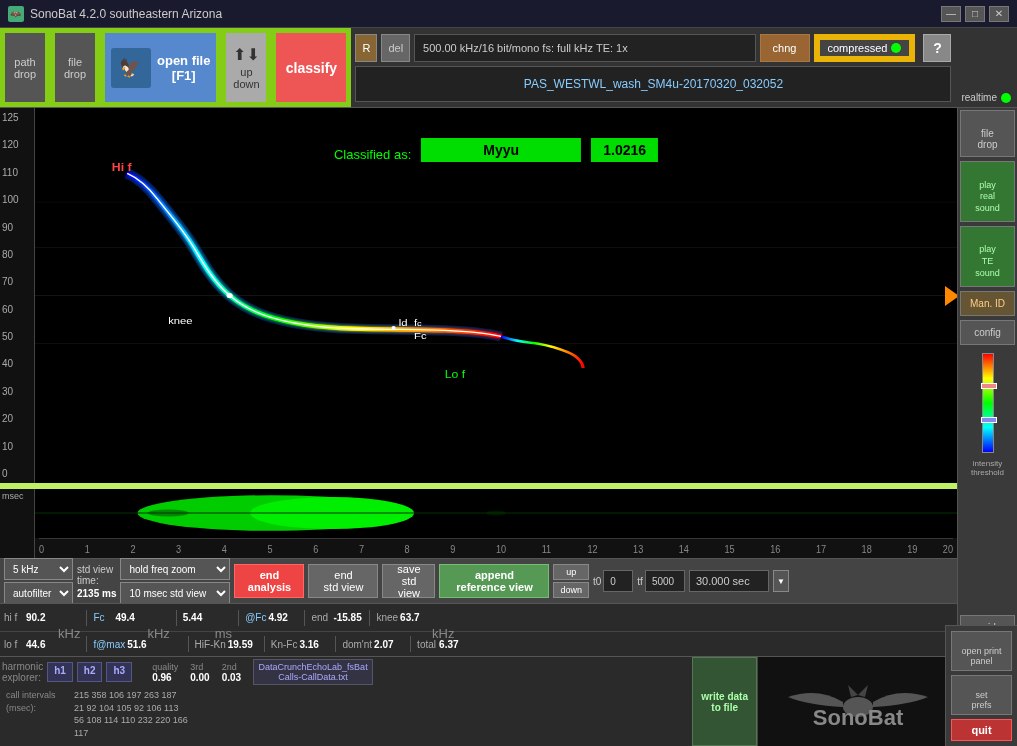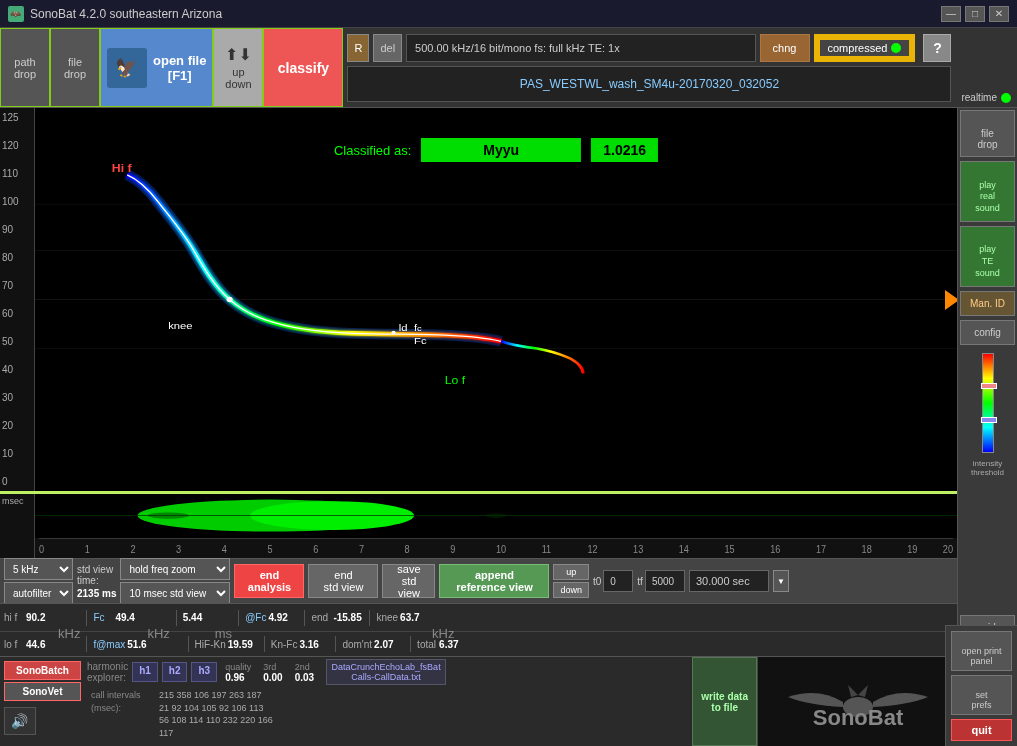--- a/index.html
+++ b/index.html
@@ -38,21 +38,21 @@
       border-bottom: 1px solid #555;
       flex-shrink: 0;
     }
 
     .tb-btn {
       display: flex;
       flex-direction: column;
       align-items: center;
       justify-content: center;
       background: #444;
-      border: 1px solid #84cc16;
+      border: 5px solid #84cc16;
       color: #ccc;
       cursor: pointer;
       padding: 4px 6px;
       min-width: 60px;
       font-size: 11px;
       text-align: center;
       gap: 2px;
     }
 
     #path-drop { background: #555; color: #ccc; }
@@ -154,21 +154,21 @@
       overflow: hidden;
     }
 
     
     #classified-row {
       position: absolute;
       top: 30px;
       left: 50%;
       transform: translateX(-50%);
       display: flex;
-      align-items: center;
+      align-items: flex-end;
       gap: 10px;
       z-index: 10;
     }
     #classified-label { color: #0f0; font-size: 13px; }
     #classified-value {
       background: #0d0;
       color: #000;
       font-weight: bold;
       font-size: 14px;
       padding: 4px 30px;
@@ -190,24 +190,24 @@
       top: 50%;
       transform: translateY(-50%);
       width: 0; height: 0;
       border-top: 10px solid transparent;
       border-bottom: 10px solid transparent;
       border-left: 14px solid #f80;
     }
 
     
     #waveform-area {
-      height: 47px;
+      height: 55px;
       background: #000;
       display: flex;
-      border-top: 3px solid #bef264;
+      border-top: 6px solid #bef264;
       flex-shrink: 0;
     }
     #waveform-y {
       width: 35px;
       background: #111;
       border-right: 1px solid #444;
       display: flex;
       flex-direction: column;
       justify-content: space-between;
       padding: 2px;
@@ -807,48 +807,36 @@
           <span class="dr-label">dom'nt</span>
           <span class="dr-value">2.07</span>
           <div class="dr-sep"></div>
           <span class="dr-label">total</span>
           <span class="dr-value">6.37</span>
         </div>
       </div>
 
       <div id="bottom-section">
 
-        <div id="sonobatch-sonovet">
-          <div class="brand-btn">
-            <span>SonoBatch</span>
-          </div>
-          <div class="brand-btn sonovet">
-            <span>SonoVet</span>
-          </div>
-
-          <div style="background:#333;border:1px solid #555;padding:4px;margin-top:4px;display:flex;align-items:center;justify-content:center;width:32px;height:28px;cursor:pointer;">
-            <span style="font-size:14px;">🔊</span>
-          </div>
-        </div>
 
         <div id="measurements-panel">
 
           <div class="meas-row">
             <span class="meas-lbl" style="white-space:pre-line;">harmonic
 explorer:</span>
             <div class="harmonic-btn">
               <span>h1</span>
             </div>
             <div class="harmonic-btn">
               <span>h2</span>
             </div>
             <div class="harmonic-btn">
               <span>h3</span>
             </div>
-            <div style="display:flex;flex-direction:column;margin-left:4px;">
+            <div style="display:flex;flex-direction:column;margin-left:16px;">
               <span class="quality-label">quality</span>
               <span class="quality-value">0.96</span>
             </div>
             <div style="display:flex;flex-direction:column;margin-left:8px;">
               <span class="quality-label">3rd</span>
               <span class="quality-value">0.00</span>
             </div>
             <div style="display:flex;flex-direction:column;margin-left:8px;">
               <span class="quality-label">2nd</span>
               <span class="quality-value">0.03</span>

